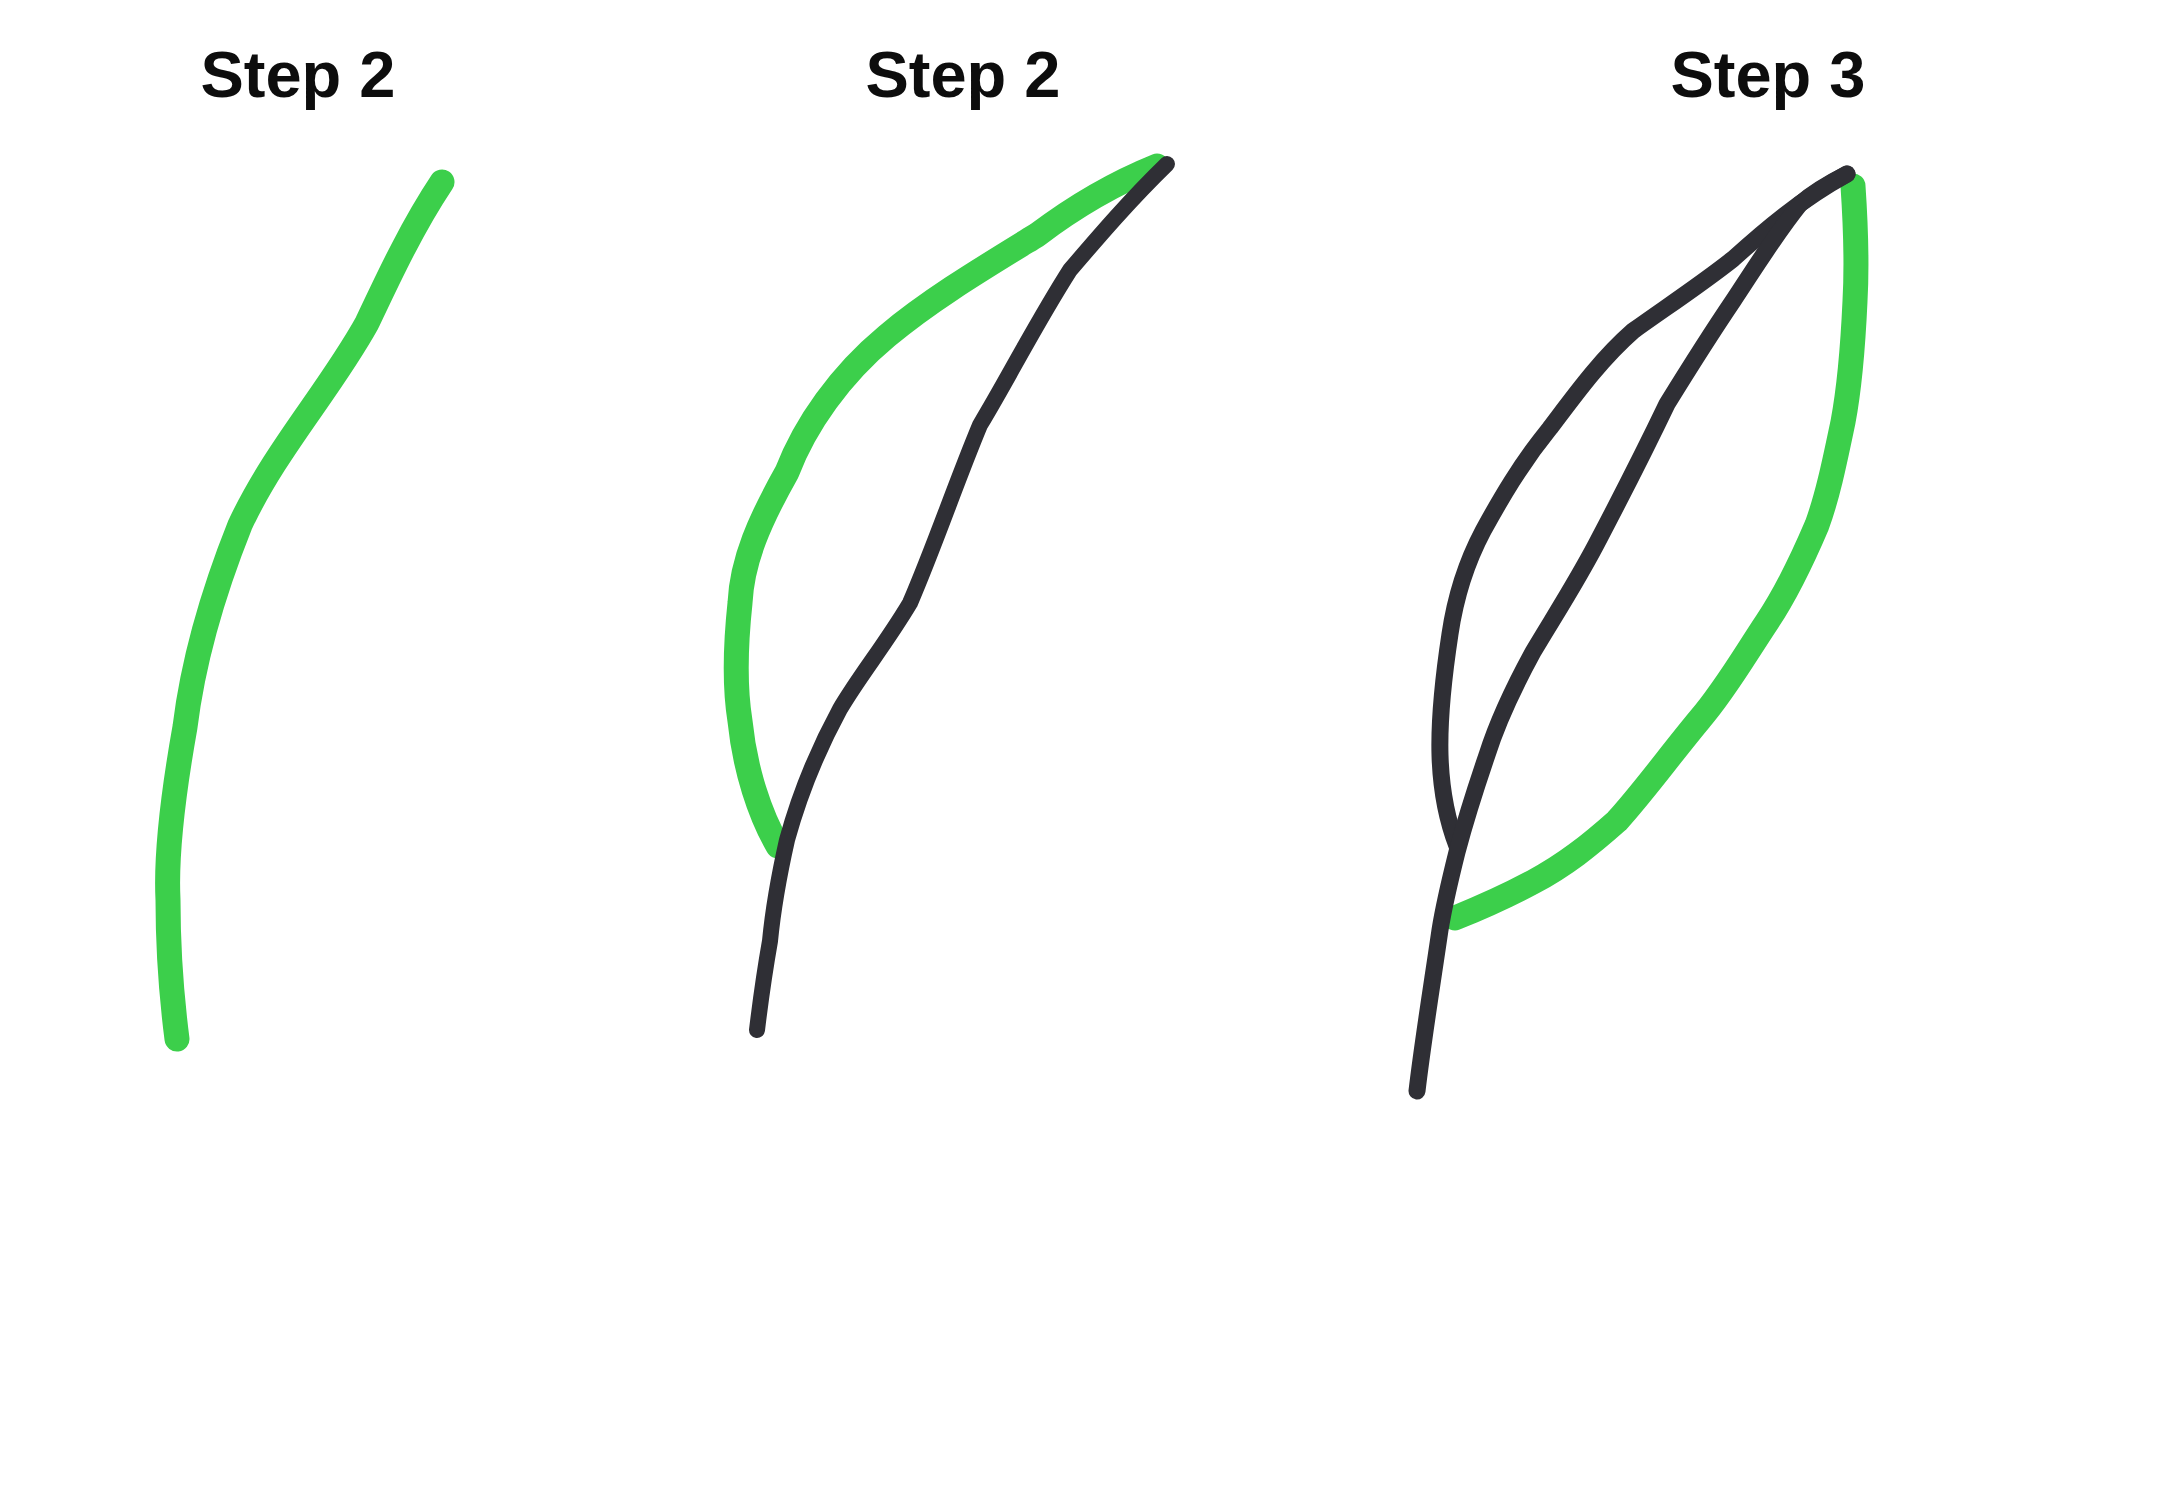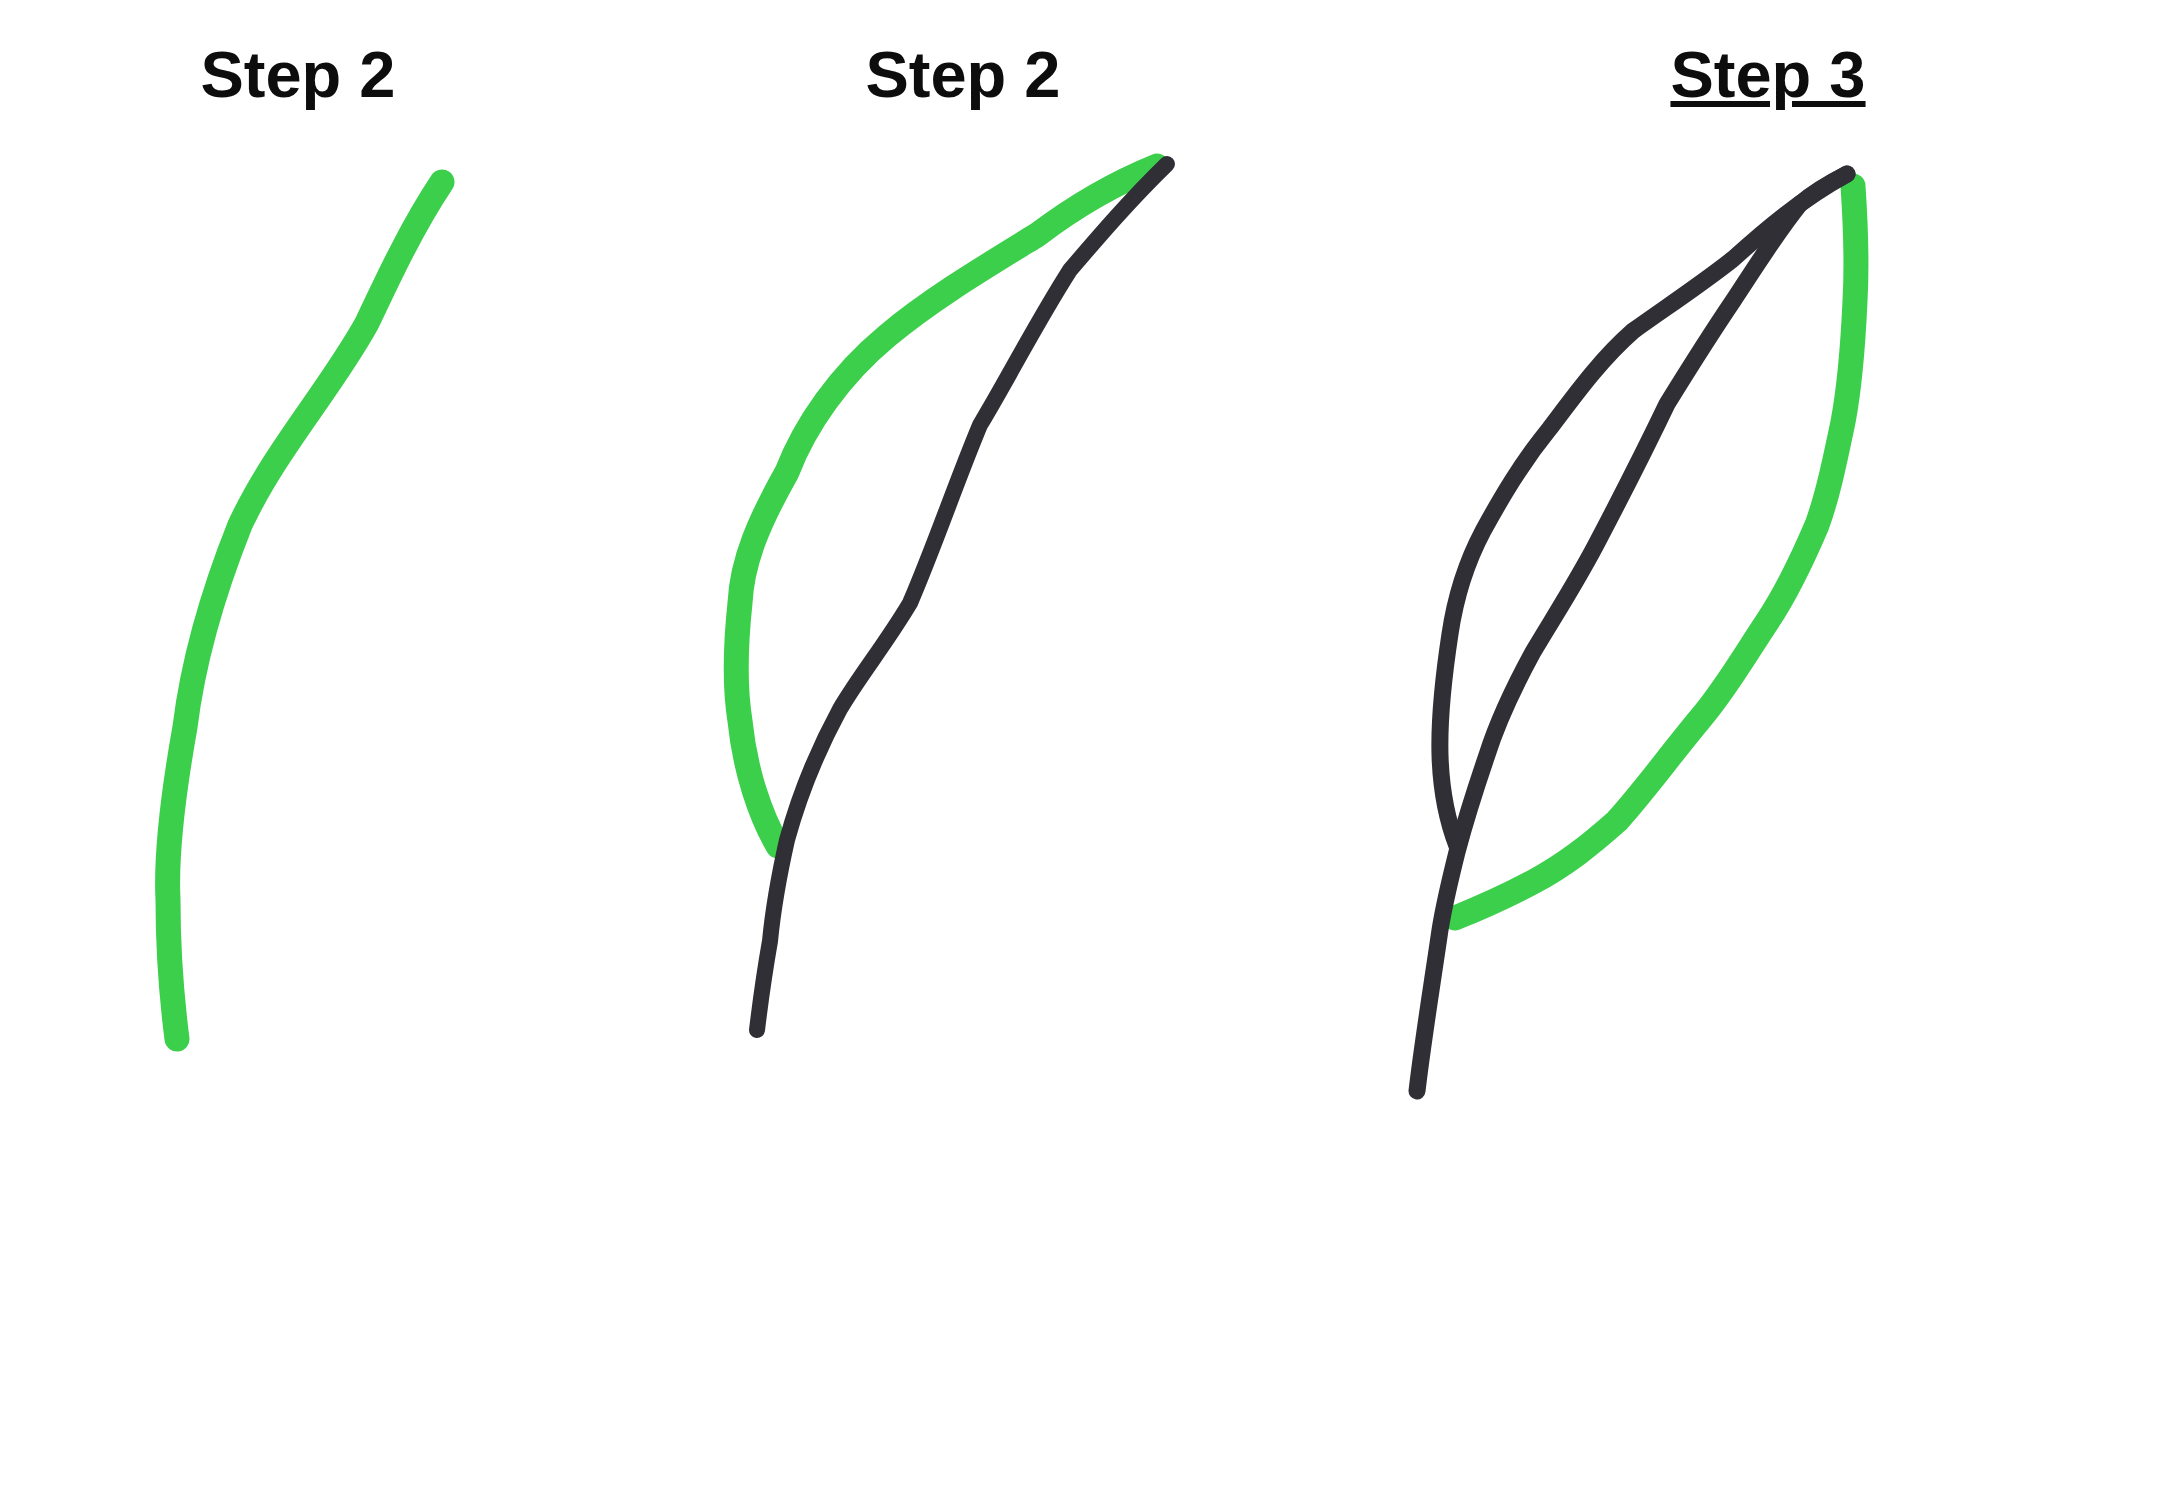--- a/index.html
+++ b/index.html
@@ -20,21 +20,21 @@
       font-size: 65px;
       font-weight: bold;
       color: #0d0d0d;
       line-height: 1;
       white-space: nowrap;
       transform: translateX(-50%);
       letter-spacing: 0px;
     }
     #title-1 { left: 298px; }
     #title-2 { left: 963px; }
-    #title-3 { left: 1768px; text-decoration: underline; }
+    #title-3 { left: 1768px; }
     svg.drawing {
       position: absolute;
       left: 0;
       top: 0;
       width: 2160px;
       height: 1492px;
     }
     .green {
       fill: none;
       stroke-linecap: round;

